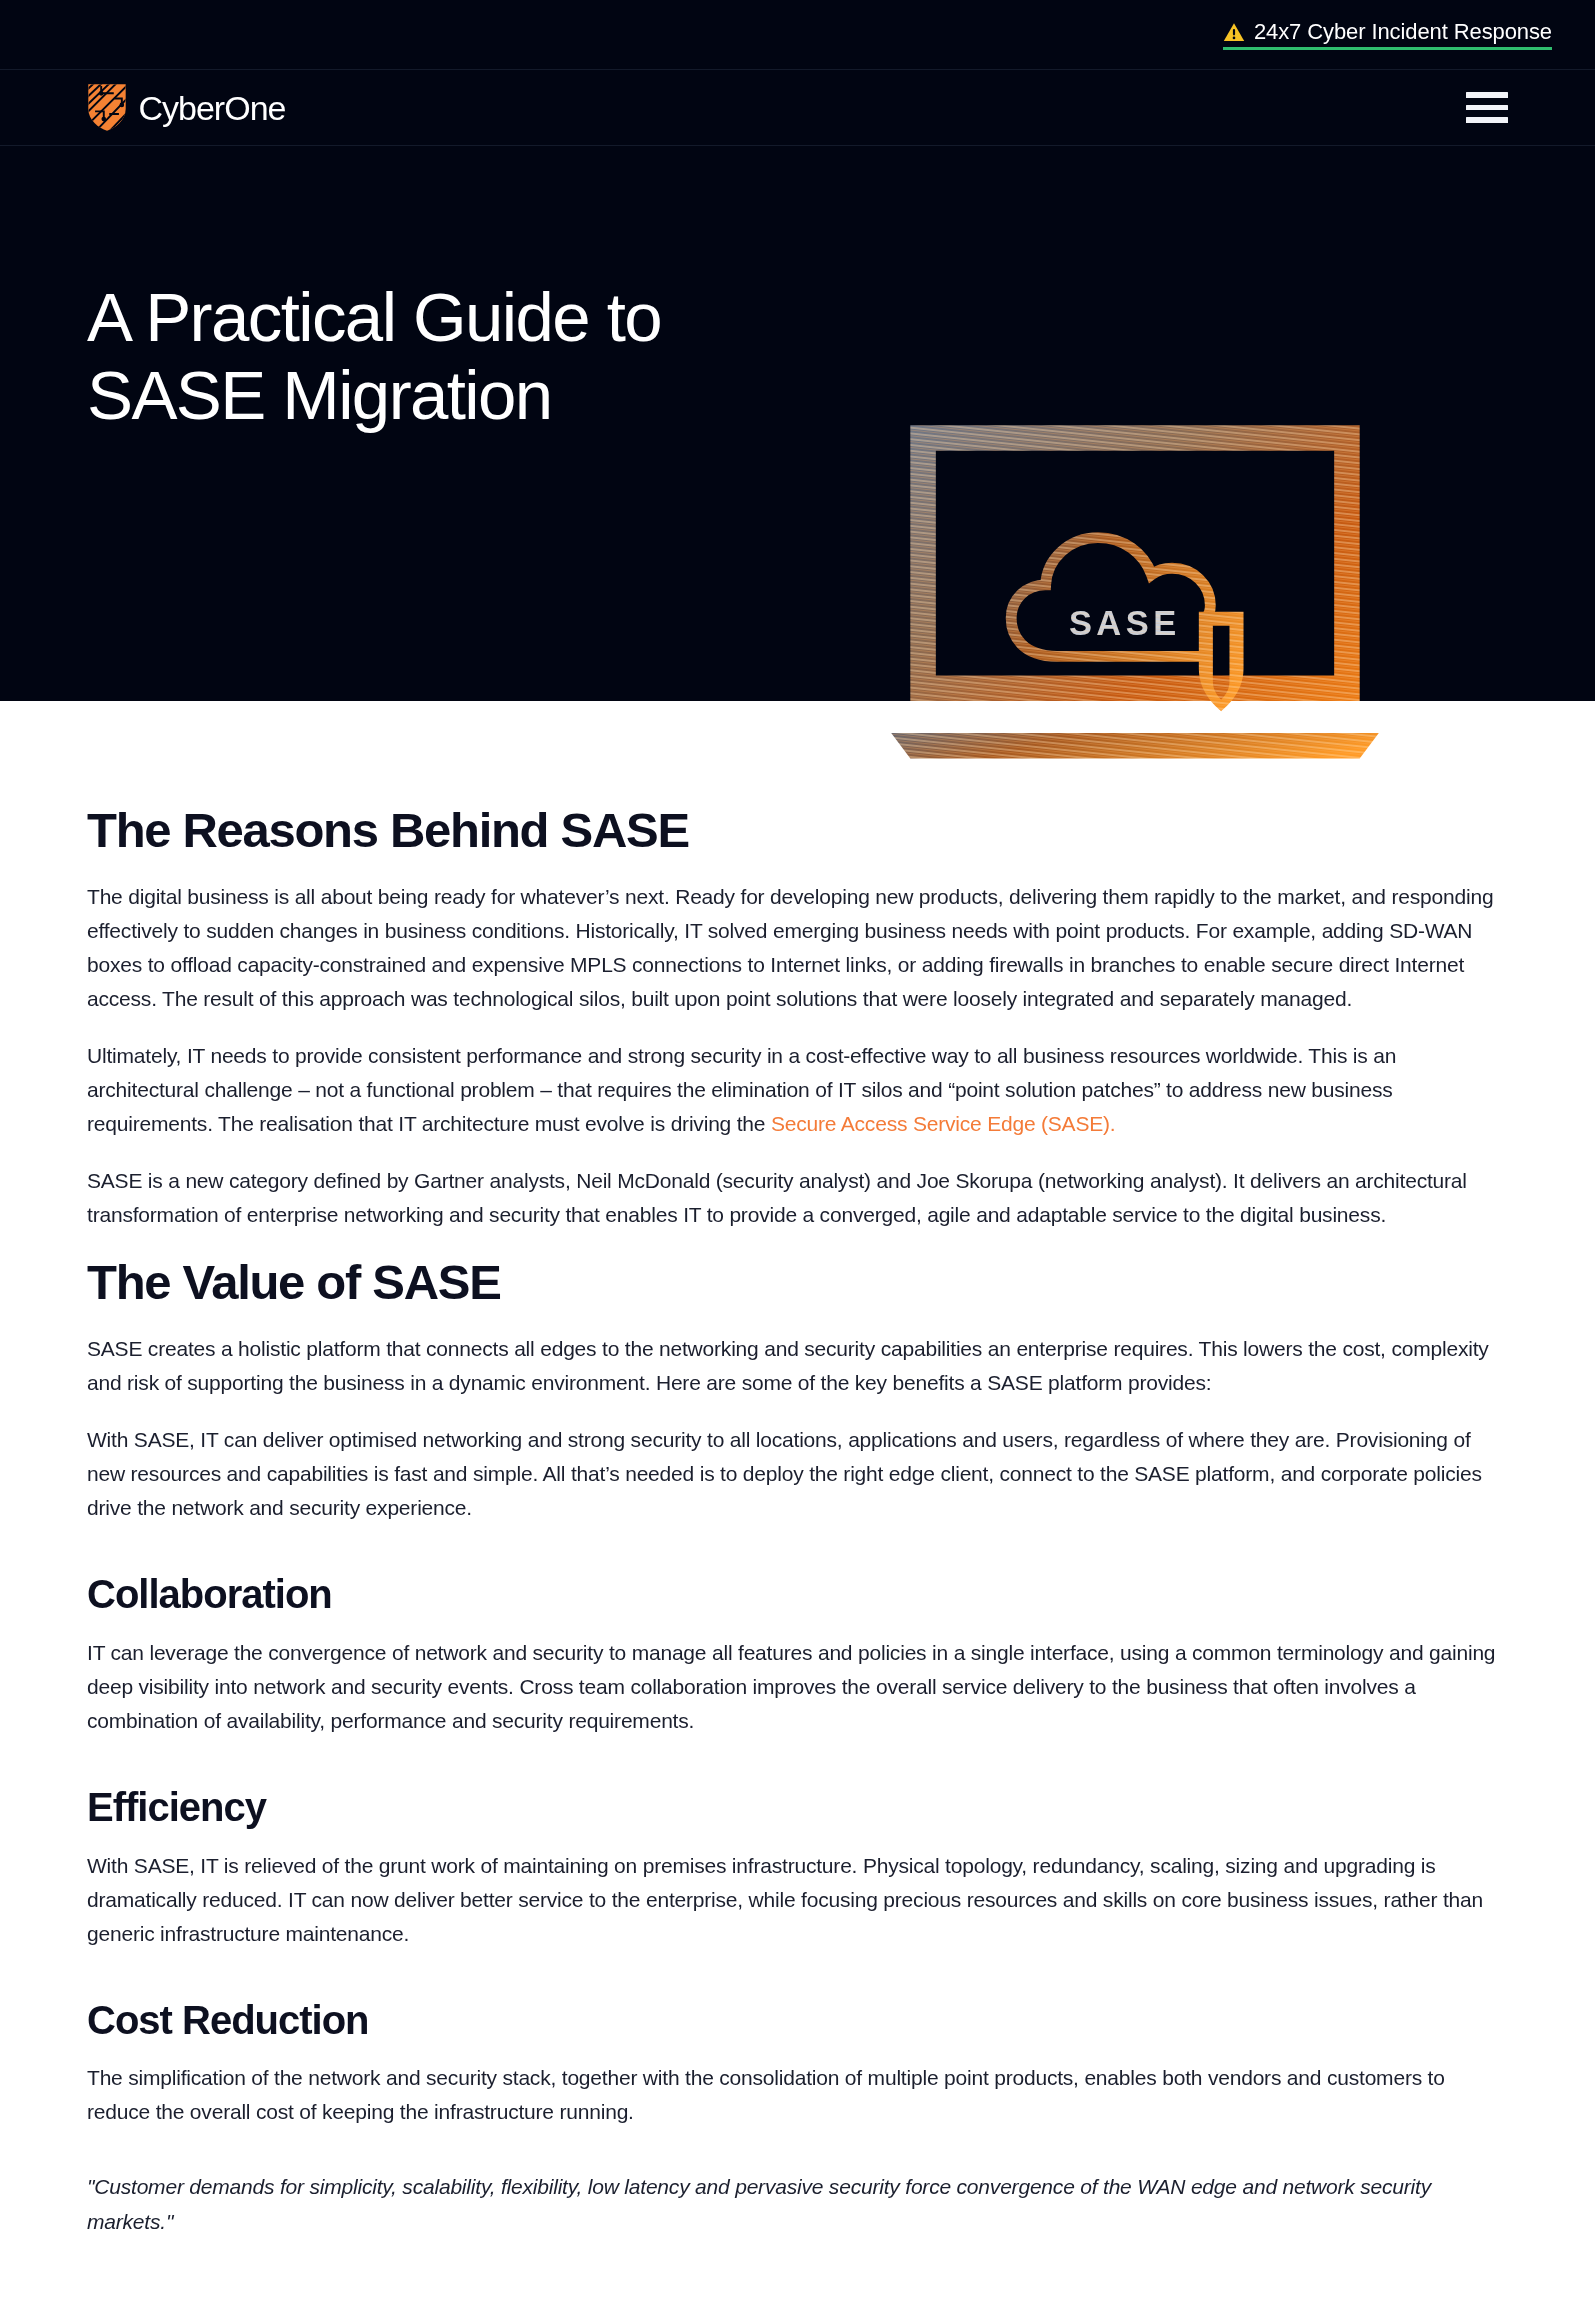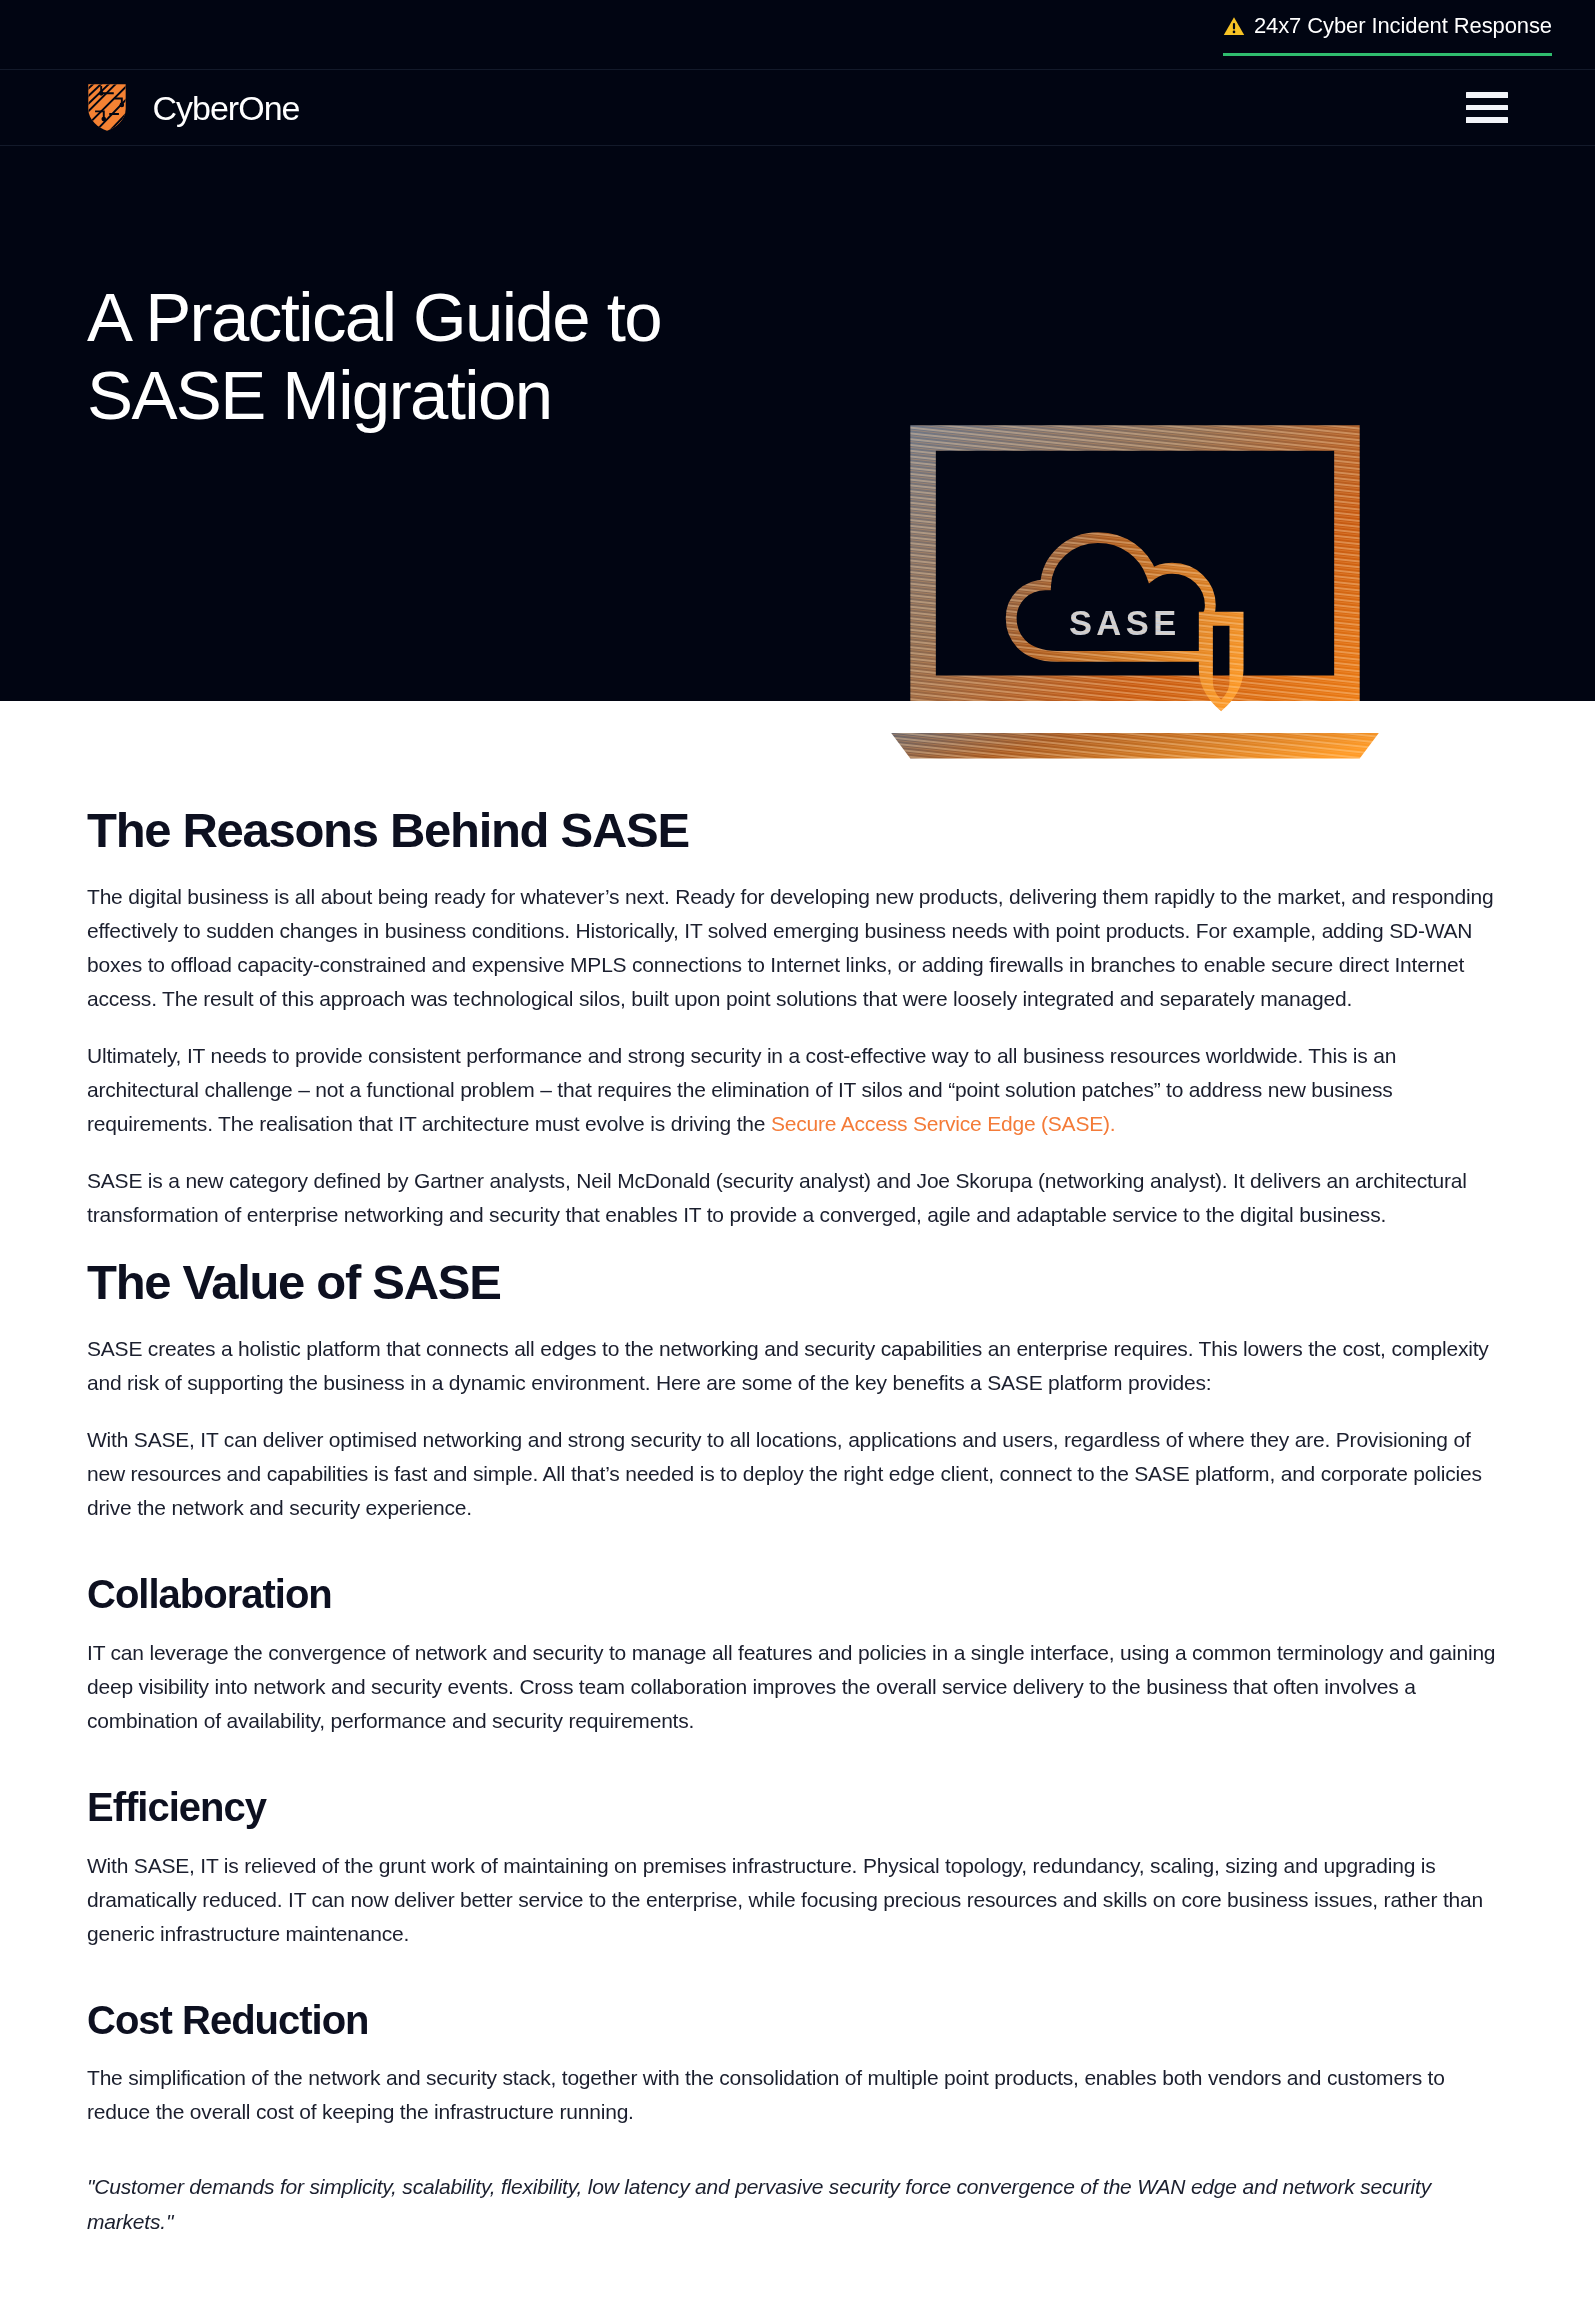--- a/index.html
+++ b/index.html
@@ -24,21 +24,21 @@
   }
   .incident-link {
     display: inline-flex;
     align-items: center;
     gap: 9px;
     color: #ffffff;
     font-size: 22px;
     letter-spacing: -0.1px;
     text-decoration: none;
     border-bottom: 3.2px solid #2fbd6e;
-    padding-bottom: 14px;
+    padding-bottom: 2px;
     cursor: pointer;
   }
   .warn-icon { display: inline-block; width: 22px; height: 20.4px; flex: 0 0 auto; }
 
   
   .mainheader {
     background: #010512;
     height: 77px;
     display: flex;
     align-items: center;
@@ -49,21 +49,20 @@
   }
   .brand { display: flex; align-items: center; gap: 11.5px; text-decoration: none; cursor: pointer; }
   .brand-shield { width: 40px; height: 49px; display: block; }
   .brand-word {
     color: #ffffff;
     font-size: 34px;
     font-weight: 400;
     letter-spacing: -1px;
     font-stretch: condensed;
     line-height: 1;
-    margin-left: 14px;
   }
   .hamburger {
     width: 42px; height: 31px;
     display: flex; flex-direction: column; justify-content: space-between;
     cursor: pointer;
   }
   .hamburger span { display: block; height: 5.7px; background: #f2f4f8; border-radius: 0.6px; }
 
   
   .hero {

